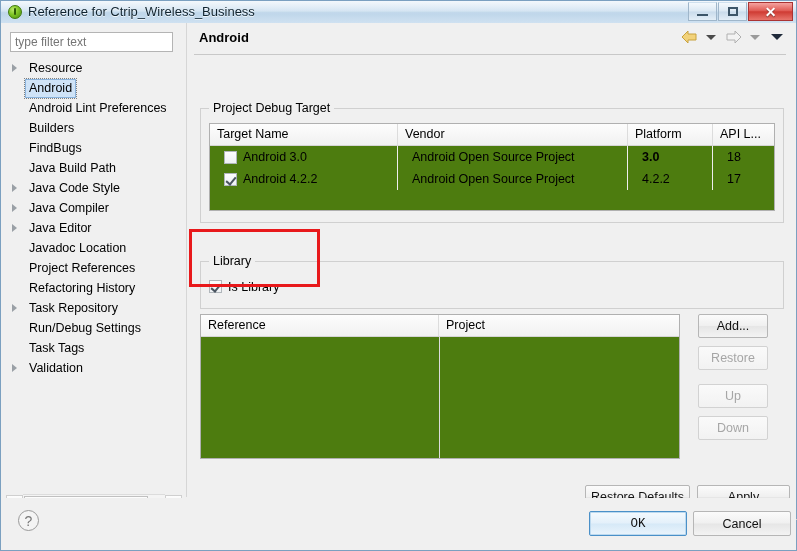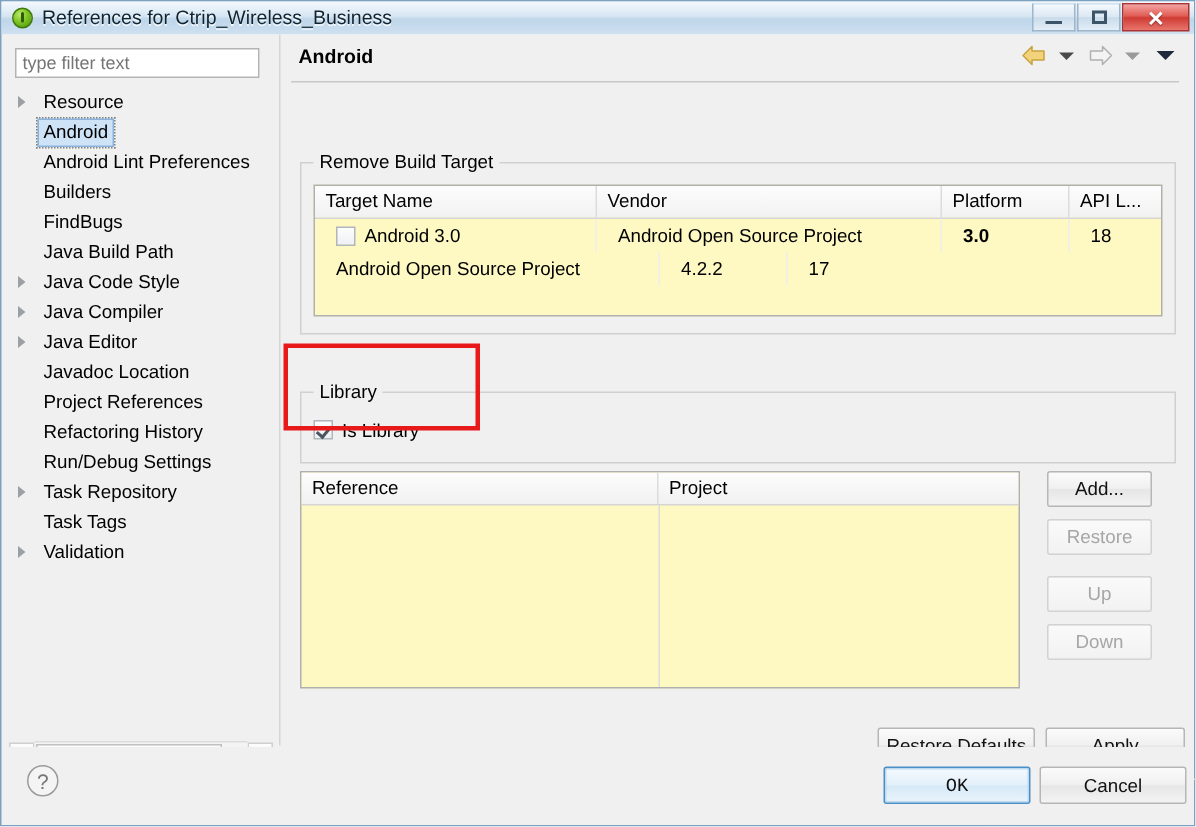--- a/index.html
+++ b/index.html
@@ -252,21 +252,21 @@
   }
 
   #group-build { left: 10px; top: 85px; width: 584px; height: 115px; }
   #group-library { left: 10px; top: 238px; width: 584px; height: 48px; text-decoration: underline; }
 
   
   .tbl {
     position: absolute;
     box-sizing: border-box;
     border: 1px solid #b0b0b0;
-    background: #fef9c3;
+    background: #4d7c0f;
     overflow: hidden;
   }
   #tbl-build { left: 8px; top: 14px; width: 566px; height: 88px; }
   .tbl-head {
     display: flex; height: 21px;
     background: linear-gradient(180deg,#fdfdfd,#f1f1f1);
     border-bottom: 1px solid #d5d5d5;
     font-size: 12.5px;
   }
   .th {
@@ -408,21 +408,21 @@
       <div class="bt i" style="left:358px;"></div>
       <div class="bt" style="left:372px;width:60px;"></div>
     </div>
   </div>
 
   <div class="window">
 
     <div class="titlebar">
       <div class="glass"></div>
       <div class="title-icon"></div>
-      <div class="title-text">References for Ctrip_Wireless_Business</div>
+      <div class="title-text">Reference for Ctrip_Wireless_Business</div>
       <div class="winbtns">
         <div class="winbtn">
           <div class="mark-min"></div>
         </div>
         <div class="winbtn">
           <div class="mark-max"></div>
         </div>
         <div class="winbtn close">
           <div class="mark-close">✕</div>
         </div>
@@ -440,22 +440,22 @@
             <div class="tree-item"><span class="lbl">Android Lint Preferences</span></div>
             <div class="tree-item"><span class="lbl">Builders</span></div>
             <div class="tree-item"><span class="lbl">FindBugs</span></div>
             <div class="tree-item"><span class="lbl">Java Build Path</span></div>
             <div class="tree-item"><span class="twisty"></span><span class="lbl">Java Code Style</span></div>
             <div class="tree-item"><span class="twisty"></span><span class="lbl">Java Compiler</span></div>
             <div class="tree-item"><span class="twisty"></span><span class="lbl">Java Editor</span></div>
             <div class="tree-item"><span class="lbl">Javadoc Location</span></div>
             <div class="tree-item"><span class="lbl">Project References</span></div>
             <div class="tree-item"><span class="lbl">Refactoring History</span></div>
+            <div class="tree-item"><span class="twisty"></span><span class="lbl">Task Repository</span></div>
             <div class="tree-item"><span class="lbl">Run/Debug Settings</span></div>
-            <div class="tree-item"><span class="twisty"></span><span class="lbl">Task Repository</span></div>
             <div class="tree-item"><span class="lbl">Task Tags</span></div>
             <div class="tree-item"><span class="twisty"></span><span class="lbl">Validation</span></div>
           </div>
 
         <div class="hscroll">
           <div class="hsbtn">◀</div>
           <div class="hstrack">
             <div class="hsthumb">❘❘❘</div>
           </div>
           <div class="hsbtn">▶</div>
@@ -486,39 +486,43 @@
               <span class="nav-chev dim"></span>
             </div>
             <div class="nav-arrow">
               <span class="nav-chev solid"></span>
             </div>
           </div>
           <div class="header-rule"></div>
         </div>
 
         <div class="group" id="group-build">
-          <div class="group-title">Remove Build Target</div>
+          <div class="group-title">Project Debug Target</div>
           <div class="tbl" id="tbl-build">
             <div class="tbl-head" id="build-head">
                 <div class="th" style="width: 188px;">Target Name</div>
                 <div class="th" style="width: 230px;">Vendor</div>
                 <div class="th" style="width: 85px;">Platform</div>
                 <div class="th" style="width: 60px; border-right: none;">API L...</div>
               </div>
             <div id="build-body">
                 <div class="tbl-row">
                   <div class="td" style="width: 188px;">
                     <span class="cbx"></span>
                     <span>Android 3.0</span>
                   </div>
                   <div class="td" style="width: 230px;">Android Open Source Project</div>
                   <div class="td" style="width: 85px; font-weight: bold;">3.0</div>
                   <div class="td" style="width: 60px; border-right: none;">18</div>
                 </div>
                 <div class="tbl-row">
+                  <div class="td" style="width: 188px;">
+                    <span class="cbx checked"></span>
+                    <span>Android 4.2.2</span>
+                  </div>
                   <div class="td" style="width: 230px;">Android Open Source Project</div>
                   <div class="td" style="width: 85px;">4.2.2</div>
                   <div class="td" style="width: 60px; border-right: none;">17</div>
                 </div>
               </div>
           </div>
         </div>
 
         <div class="group" id="group-library">
           <div class="group-title">Library</div>

